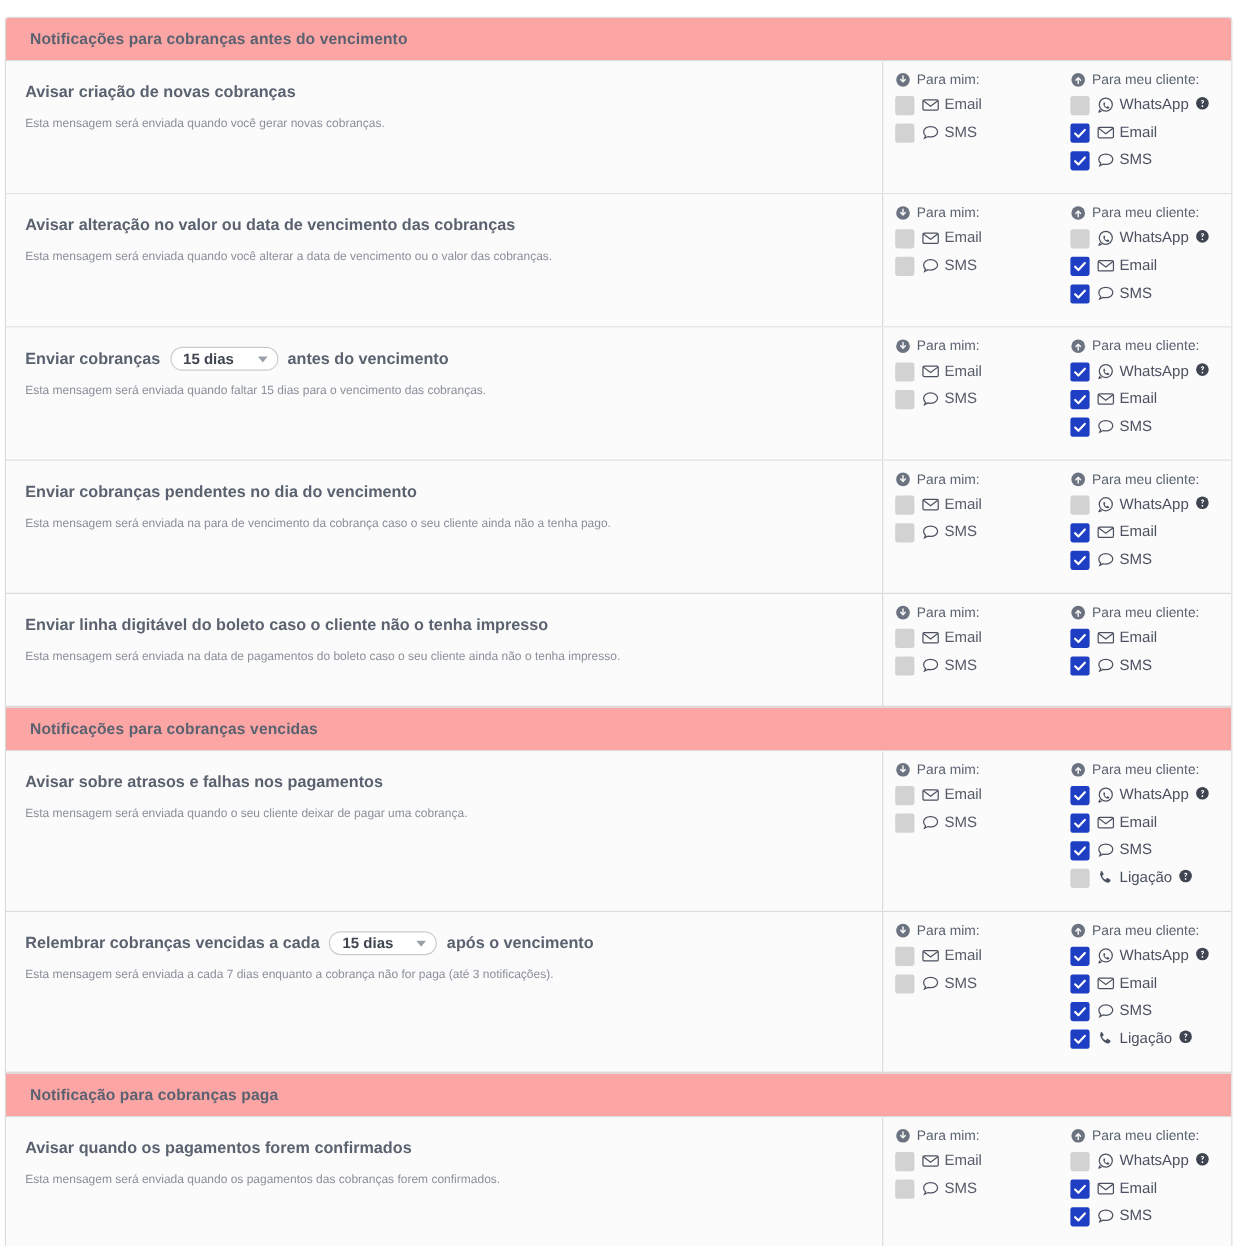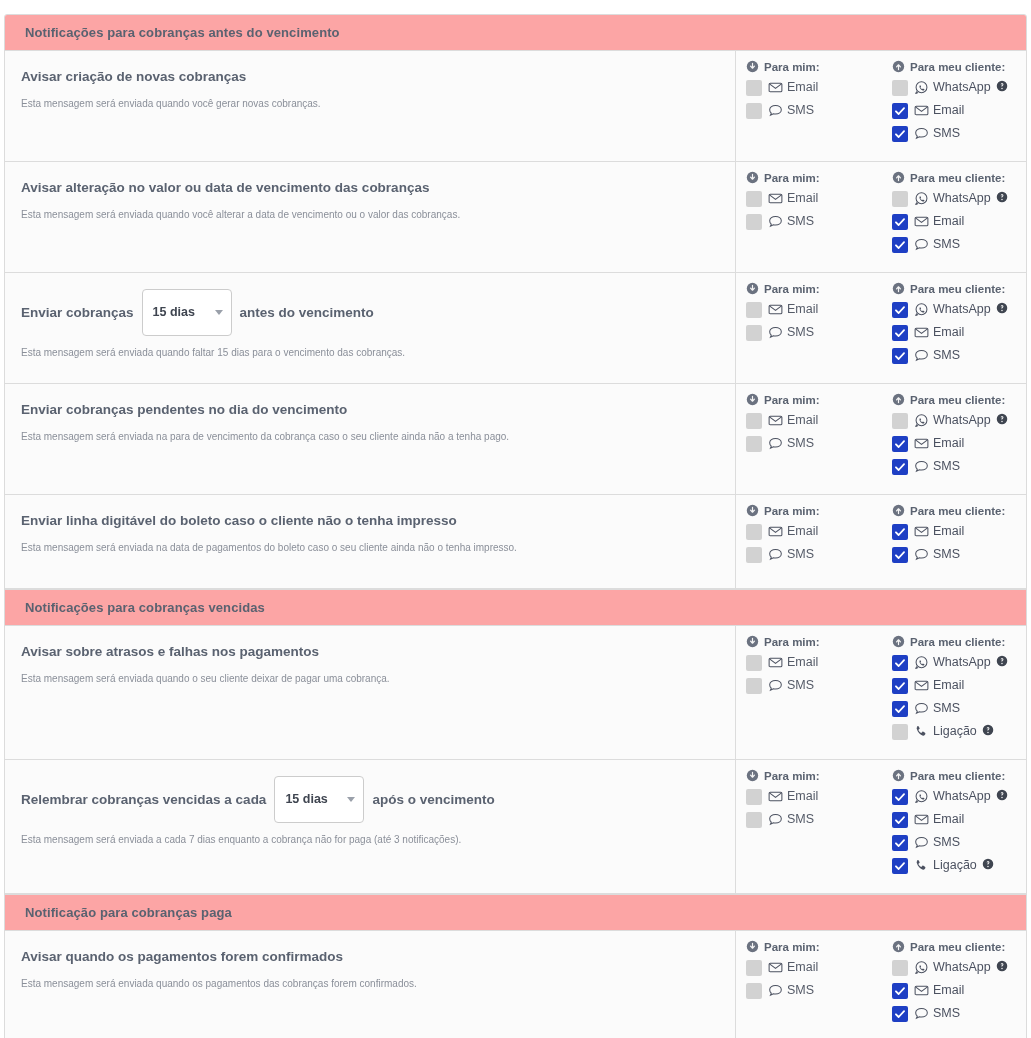--- a/index.html
+++ b/index.html
@@ -69,22 +69,22 @@
     line-height: 1.5;
   }
 
   
   .day-select {
     display: inline-flex;
     align-items: center;
     justify-content: space-between;
     background: #ffffff;
     border: 1px solid #cccccc;
-    border-radius: 4px;
-    height: 47px;
+    border-radius: 14px;
+    height: 20px;
     min-width: 90px;
     padding: 0 8px 0 10px;
     font-size: 12.5px;
     font-weight: bold;
     color: #3f4550;
     cursor: pointer;
     user-select: none;
   }
   .day-select .caret {
     margin-left: 14px;
@@ -102,21 +102,21 @@
     padding: 9px 0 12px 0;
   }
   .chan-col { padding: 0 0 0 10px; }
   .chan-col.mine   { flex: 0 0 146px; }
   .chan-col.client { flex: 1 1 auto; }
 
   .chan-head {
     display: flex;
     align-items: center;
     font-size: 11.5px;
-    font-weight: bold;
+    font-weight: normal;
     color: #5a6270;
     margin-bottom: 7px;
     white-space: nowrap;
   }
   .chan-head .circ-icon { margin-right: 5px; flex: 0 0 auto; display:inline-flex; }
 
   .chk-line {
     display: flex;
     align-items: flex-start;
     height: 23px;

